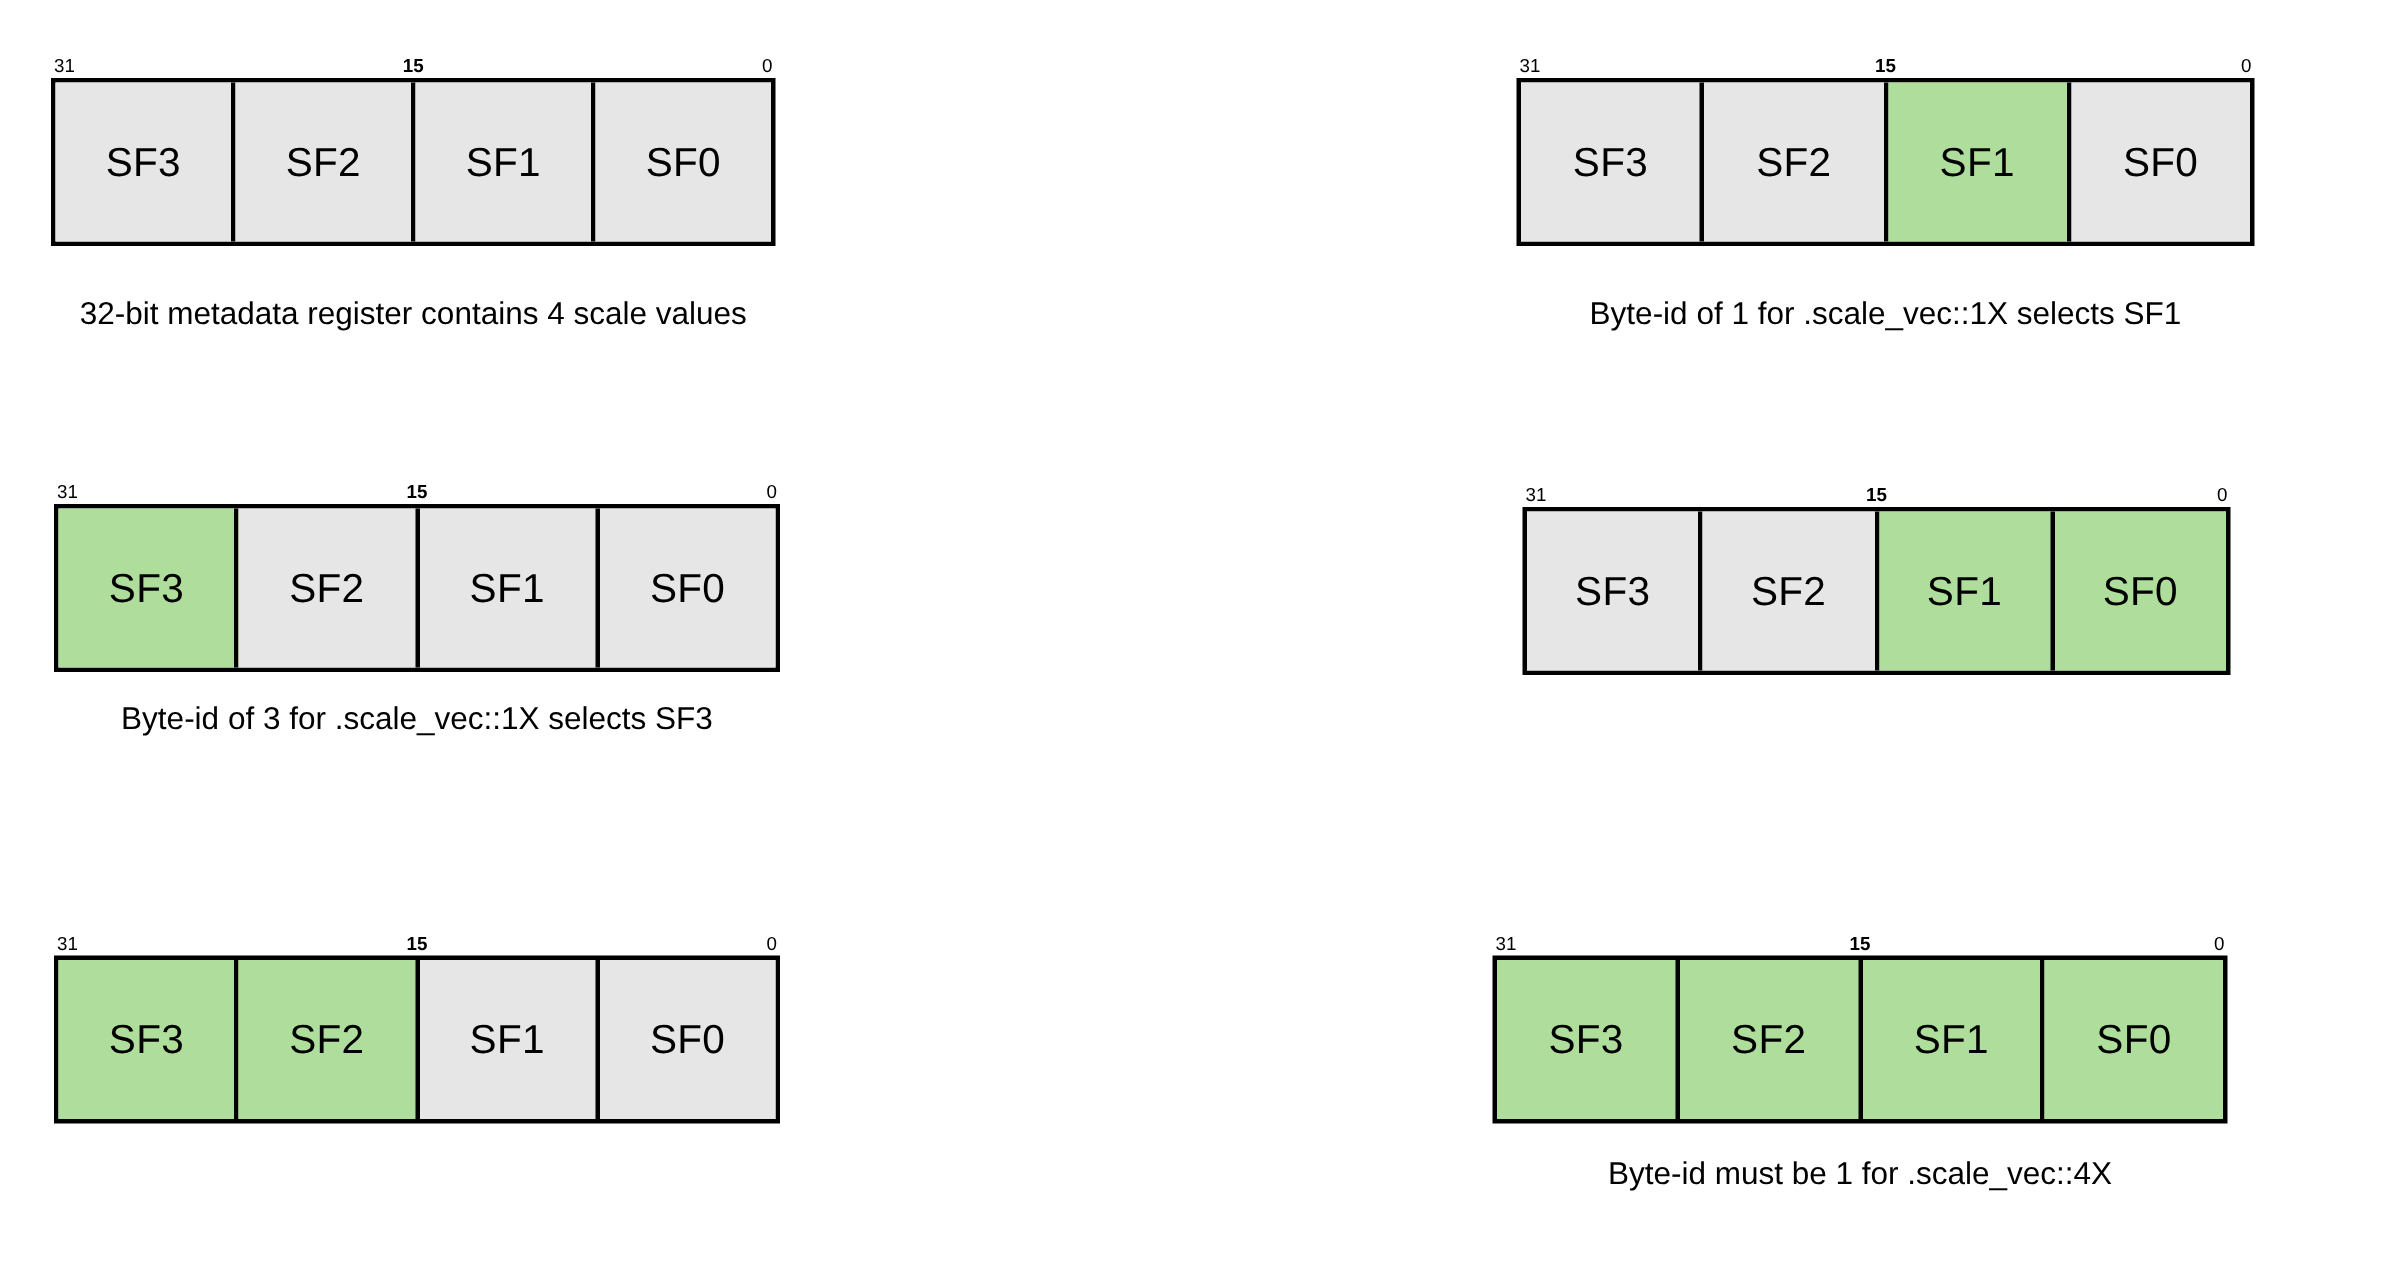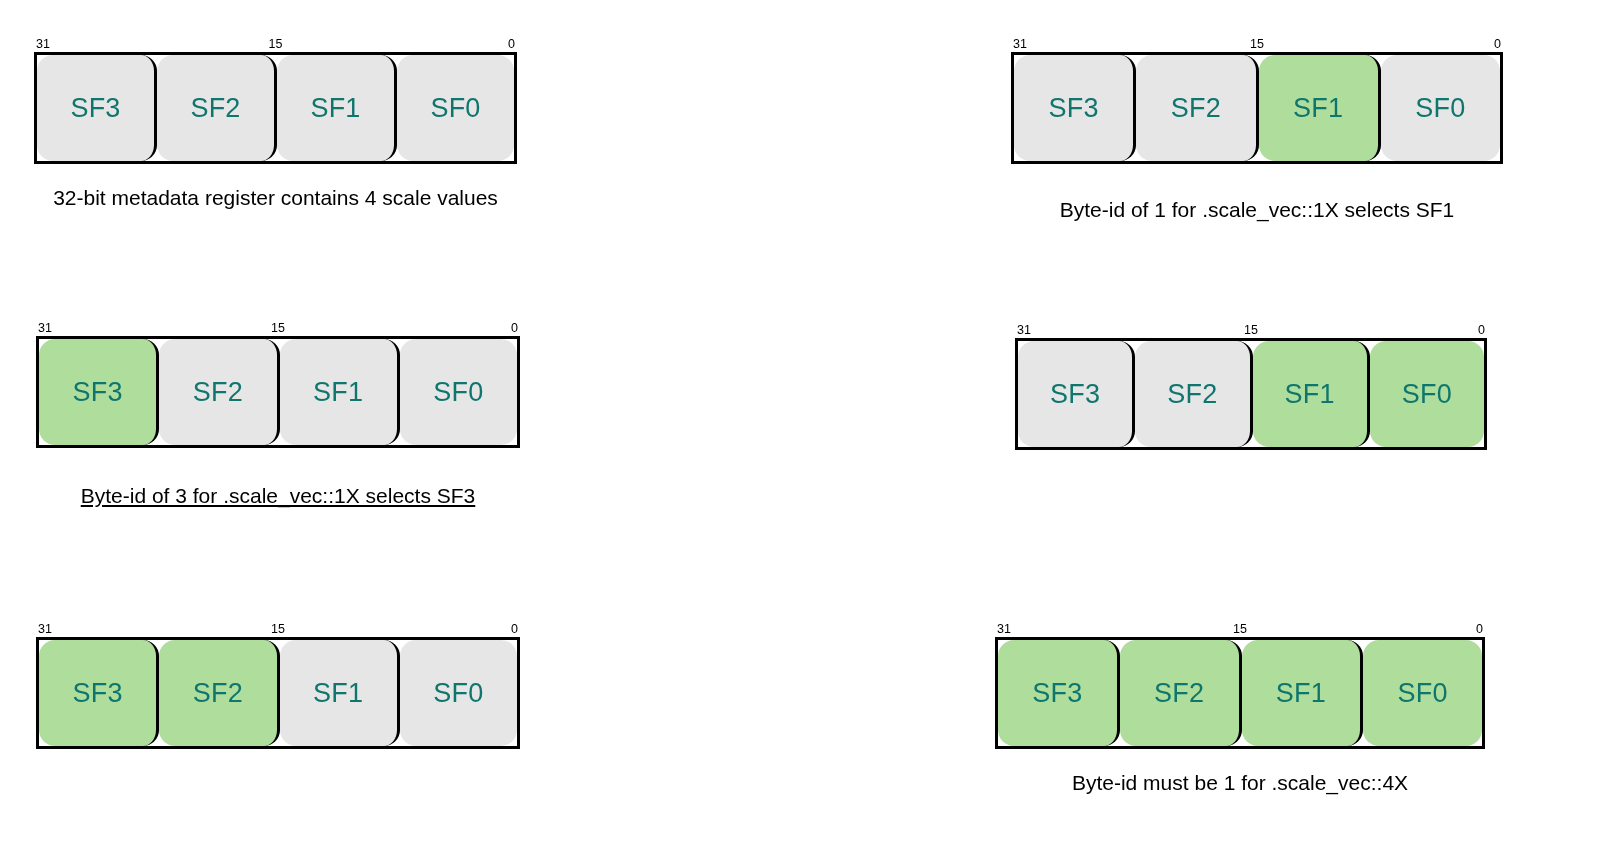--- a/index.html
+++ b/index.html
@@ -35,43 +35,42 @@
     line-height: 16px;
     color: #000000;
     font-family: "Liberation Sans", sans-serif;
   }
   .bit-label {
     position: absolute;
     top: 0;
     white-space: nowrap;
   }
   .bit-label.bit-31 { left: 2px; }
-  .bit-label.bit-15 { left: 50%; transform: translateX(-50%); }
+  .bit-label.bit-15 { left: 50%; transform: translateX(-50%); font-weight: bold; }
   .bit-label.bit-0  { right: 2px; }
 
   .register {
     display: flex;
     box-sizing: border-box;
     border: 3px solid #000000;
     background: #ffffff;
     height: 112px;
   }
 
   .register .field {
     flex: 1 1 0;
     box-sizing: border-box;
     display: flex;
     align-items: center;
     justify-content: center;
     font-size: 27px;
     font-family: "Liberation Sans", sans-serif;
-    color: #0f766e;
+    color: #000000;
     border-right: 3px solid #000000;
     letter-spacing: 0.2px;
-    border-radius: 16px;
   }
   .register .field:last-child {
     border-right: none;
   }
 
   
   .register.thin-dividers .field {
     border-right-width: 3px;
   }
 
@@ -85,27 +84,27 @@
     text-align: center;
     font-size: 21px;
     line-height: 28px;
     color: #000000;
     font-family: "Liberation Sans", sans-serif;
     white-space: nowrap;
   }
 
   
   #fig-0 { left: 34px;   top: 36px;  width: 483px; }
-  #fig-0 .caption { top: 148px; }
+  #fig-0 .caption { top: 160px; }
 
   #fig-1 { left: 1011px; top: 36px;  width: 492px; }
   #fig-1 .caption { top: 160px; }
 
   #fig-2 { left: 36px;   top: 320px; width: 484px; }
-  #fig-2 .caption { top: 162px; text-decoration: underline; }
+  #fig-2 .caption { top: 146px; }
 
   #fig-3 { left: 1015px; top: 322px; width: 472px; }
   #fig-3 .caption { top: 148px; }
 
   #fig-4 { left: 36px;   top: 621px; width: 484px; }
   #fig-4 .caption { top: 148px; }
 
   #fig-5 { left: 995px;  top: 621px; width: 490px; }
   #fig-5 .caption { top: 148px; }
 </style>

